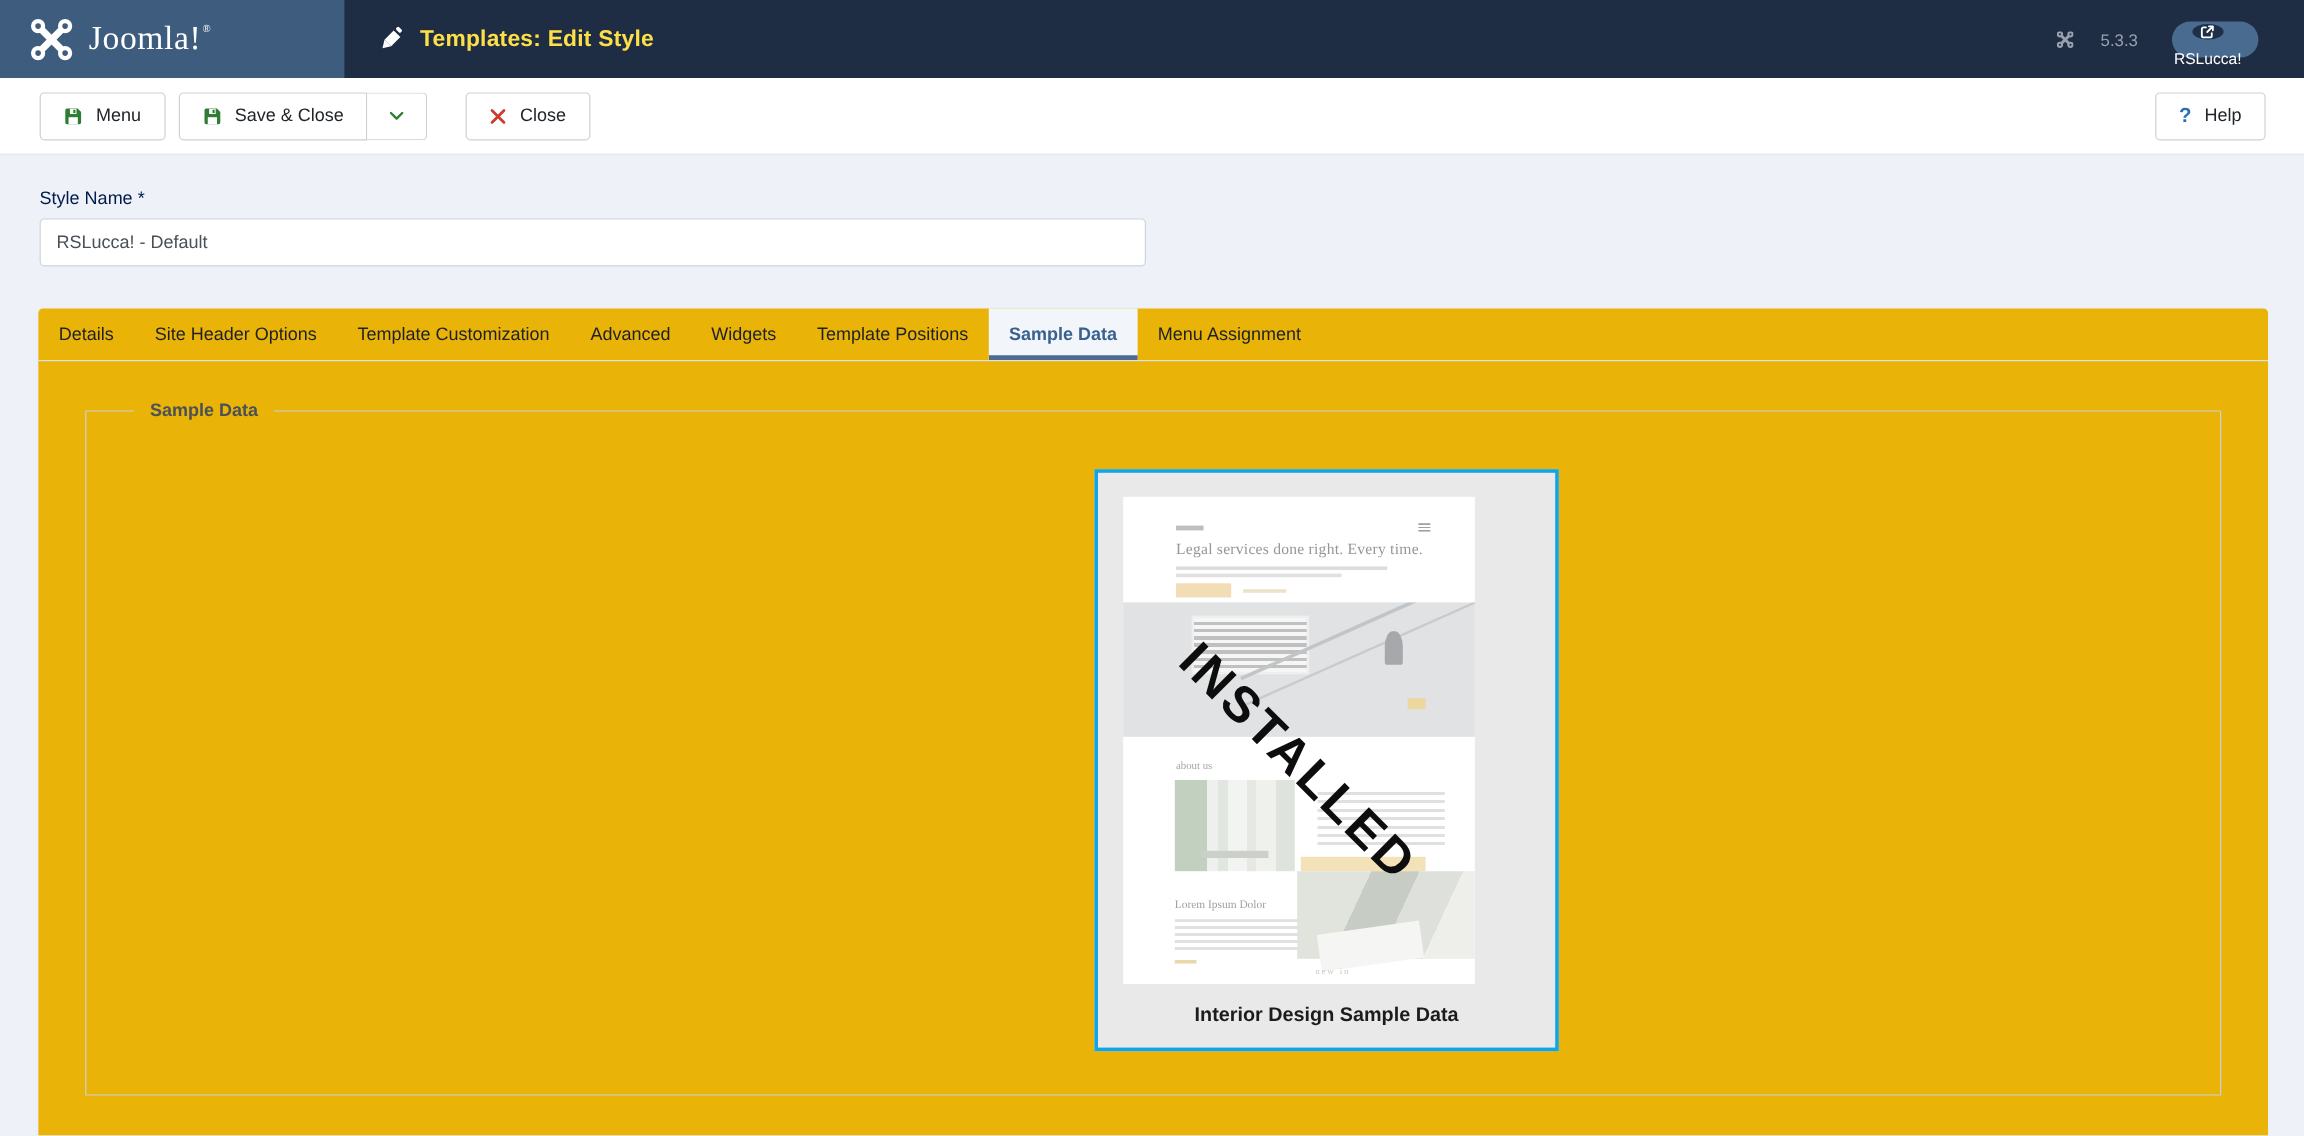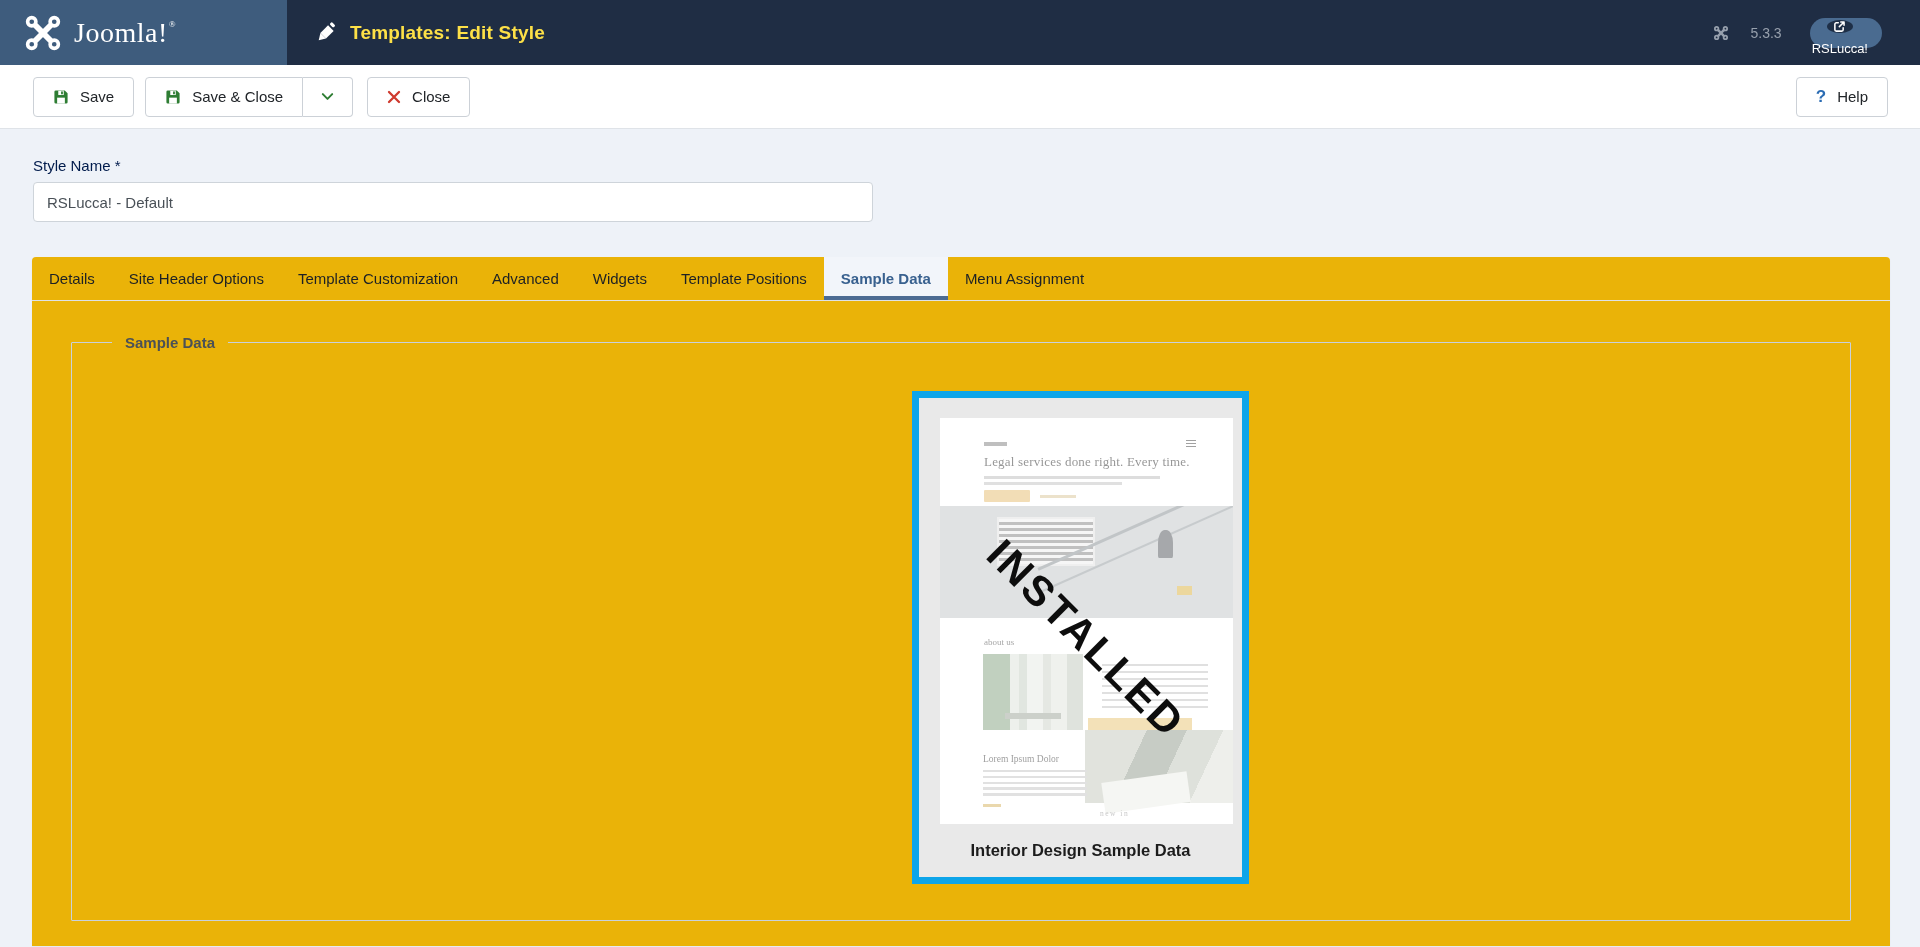--- a/index.html
+++ b/index.html
@@ -37,30 +37,30 @@
   .toolbar {
     height:64px; background:#fff; border-bottom:1px solid #dfe3e8;
     display:flex; align-items:center; padding:0 32px 0 33px;
   }
   .btn {
     height:40px; background:#fff; border:1px solid #ccd1d7; border-radius:4px;
     display:inline-flex; align-items:center; gap:11px; padding:0 19px;
     font-family:inherit; font-size:15px; color:#212529; cursor:pointer;
   }
   .btn-save { margin-right:11px; }
-  .btn-group { display:inline-flex; margin-right:14px; }
+  .btn-group { display:inline-flex; margin-right:32px; }
   .btn-group .seg-main { border-radius:4px 0 0 4px; }
   .btn-group .seg-drop { border-radius:0 4px 4px 0; border-left:0; padding:0 17px; }
   .btn-help { margin-left:auto; }
   .qmark { color:#2b6cb3; font-weight:bold; font-size:17px; }
 
   
   .style-label { display:block; margin:28px 0 8px 33px; font-size:15px; color:#001b4c; }
   .style-input {
-    display:block; margin-left:33px; width:840px; height:40px;
+    display:block; margin-left:33px; width:922px; height:40px;
     border:1px solid #ced4da; border-radius:4px; background:#fff;
     font-family:inherit; font-size:15px; color:#495057; padding:0 13px;
   }
 
   
   .content-card {
     margin:35px 30px 0 32px; width:1858px; height:689px;
     background:#eab308; border-radius:4px 4px 0 0; box-shadow:0 1px 2px rgba(30,50,80,.05);
   }
   .tabbar { display:flex; height:44px; border-bottom:1px solid #dee2e6; }
@@ -77,22 +77,22 @@
   .tab-content { padding:0 39px; }
   fieldset.sd-fieldset {
     margin:33px 0 0 0; padding:0; border:1px solid #c8d1dd; border-radius:1px;
   }
   fieldset.sd-fieldset legend {
     margin-left:40px; padding:0 13px; font-size:15px; font-weight:bold; color:#4b5157;
   }
 
   
   .sd-card {
-    width:337px; margin:40px 0 36px 840px; background:#e9e9e9;
-    border:7px solid #0ea5e9; padding:20px 21px 0 21px; cursor:pointer;
+    width:387px; margin:40px 0 36px 840px; background:#e9e9e9;
+    border:3px solid #0ea5e9; padding:20px 21px 0 21px; cursor:pointer;
   }
   .thumb { position:relative; width:293px; height:406px; background:#fff; overflow:hidden; }
   .caption {
     height:53px; display:flex; align-items:center; justify-content:center;
     font-size:16.5px; font-weight:bold; color:#1c1c1c; text-align:center;
   }
 
   
   .site { position:absolute; inset:0; }
   .t-logo { position:absolute; left:44px; top:24px; width:23px; height:4px; background:#8a8a8a; }
@@ -198,21 +198,21 @@
 <div class="toolbar">
   <button class="btn btn-save">
     <span style="display:flex">
       <svg width="16" height="16" viewBox="0 0 17 17">
         <path d="M1.5 3 A1.5 1.5 0 0 1 3 1.5 H12.5 L15.5 4.5 V14 A1.5 1.5 0 0 1 14 15.5 H3 A1.5 1.5 0 0 1 1.5 14 Z" fill="#2e7d33"></path>
         <rect x="5.6" y="1.8" width="5.8" height="4.6" fill="#fff"></rect>
         <rect x="8.6" y="2.6" width="1.9" height="3" fill="#2e7d33"></rect>
         <rect x="4.4" y="9.2" width="8.2" height="6.3" fill="#fff"></rect>
       </svg>
     </span>
-    <span>Save</span>
+    <span>Menu</span>
   </button>
 
   <span class="btn-group">
     <button class="btn seg-main">
       <span style="display:flex">
         <svg width="16" height="16" viewBox="0 0 17 17">
           <path d="M1.5 3 A1.5 1.5 0 0 1 3 1.5 H12.5 L15.5 4.5 V14 A1.5 1.5 0 0 1 14 15.5 H3 A1.5 1.5 0 0 1 1.5 14 Z" fill="#2e7d33"></path>
           <rect x="5.6" y="1.8" width="5.8" height="4.6" fill="#fff"></rect>
           <rect x="8.6" y="2.6" width="1.9" height="3" fill="#2e7d33"></rect>
           <rect x="4.4" y="9.2" width="8.2" height="6.3" fill="#fff"></rect>

